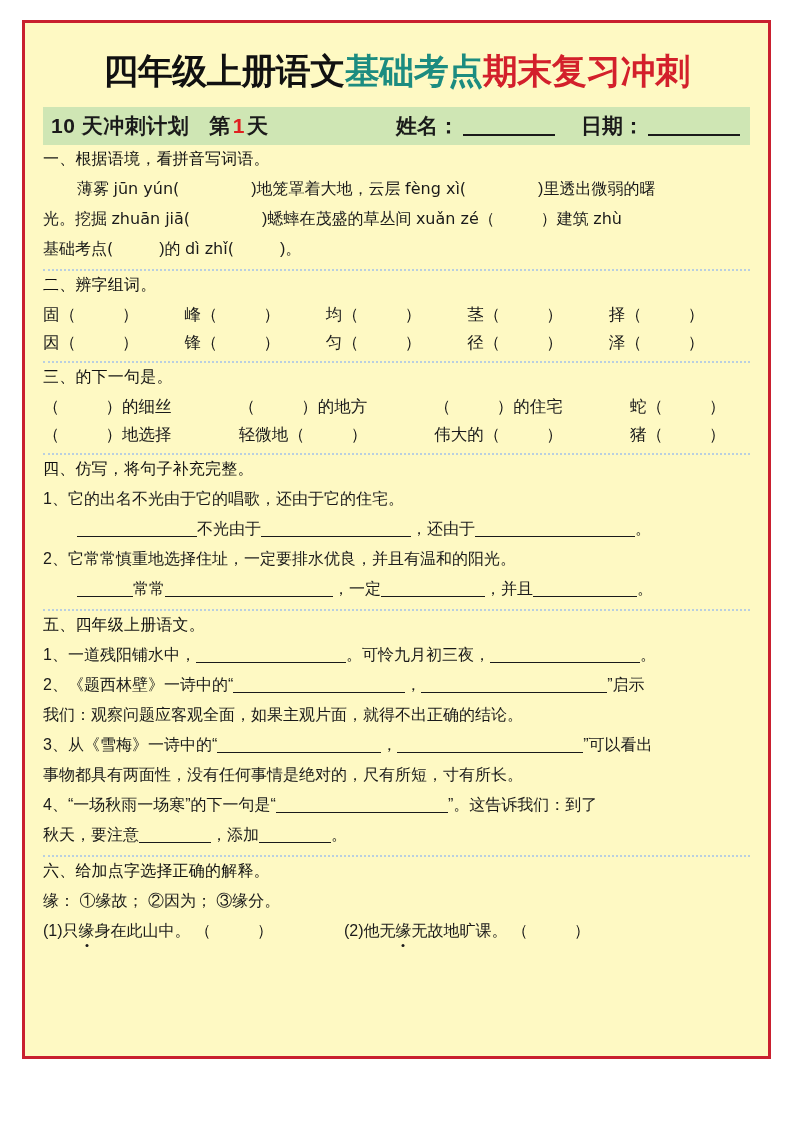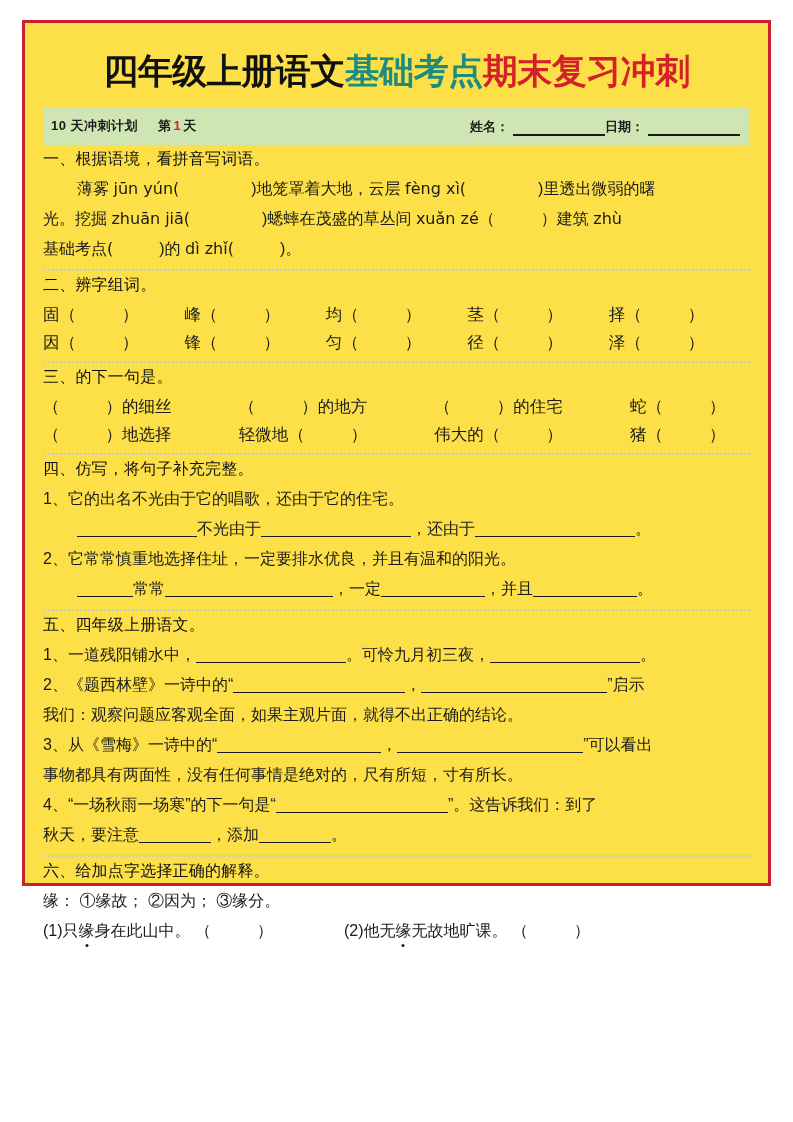--- a/index.html
+++ b/index.html
@@ -21,22 +21,22 @@
     height: 1122px;
     box-sizing: border-box;
     padding: 20px 22px 0 22px;
   }
 
   .frame {
     box-sizing: border-box;
     border: 3px solid #c9202f;
     padding: 14px 18px 17px 18px;
     width: 749px;
-    height: 866px;
-    background: #fde047;
+    height: 1039px;
+    background: #fef9c3;
   }
 
   
   .title {
     text-align: center;
     font-size: 35px;
     font-weight: bold;
     letter-spacing: -0.5px;
     line-height: 1.15;
     white-space: nowrap;
@@ -46,31 +46,32 @@
   .t-teal  { color: #1c8c80; }
   .t-red   { color: #d3202b; }
 
   
   .headerbar {
     background: #cfe6b4;
     display: flex;
     align-items: center;
     height: 38px;
     padding: 0 10px 0 8px;
-    font-size: 13px;
+    font-size: 21px;
     font-weight: bold;
     margin-bottom: 4px;
   }
   .hb-plan { white-space: nowrap; letter-spacing: 0.5px; }
   .hb-day-num { color: #e02020; padding: 0 2px; }
   .hb-spacer { flex: 1 1 auto; }
   .hb-field {
     display: flex;
-    align-items: flex-end;
+    align-items: center;
     white-space: nowrap;
+    margin-left: 26px;
   }
   .hb-label { font-weight: bold; }
   .hb-rule {
     display: inline-block;
     border-bottom: 2px solid #1a1a1a;
     width: 92px;
     height: 17px;
     margin-left: 4px;
   }
   .hb-rule.date { width: 92px; }

